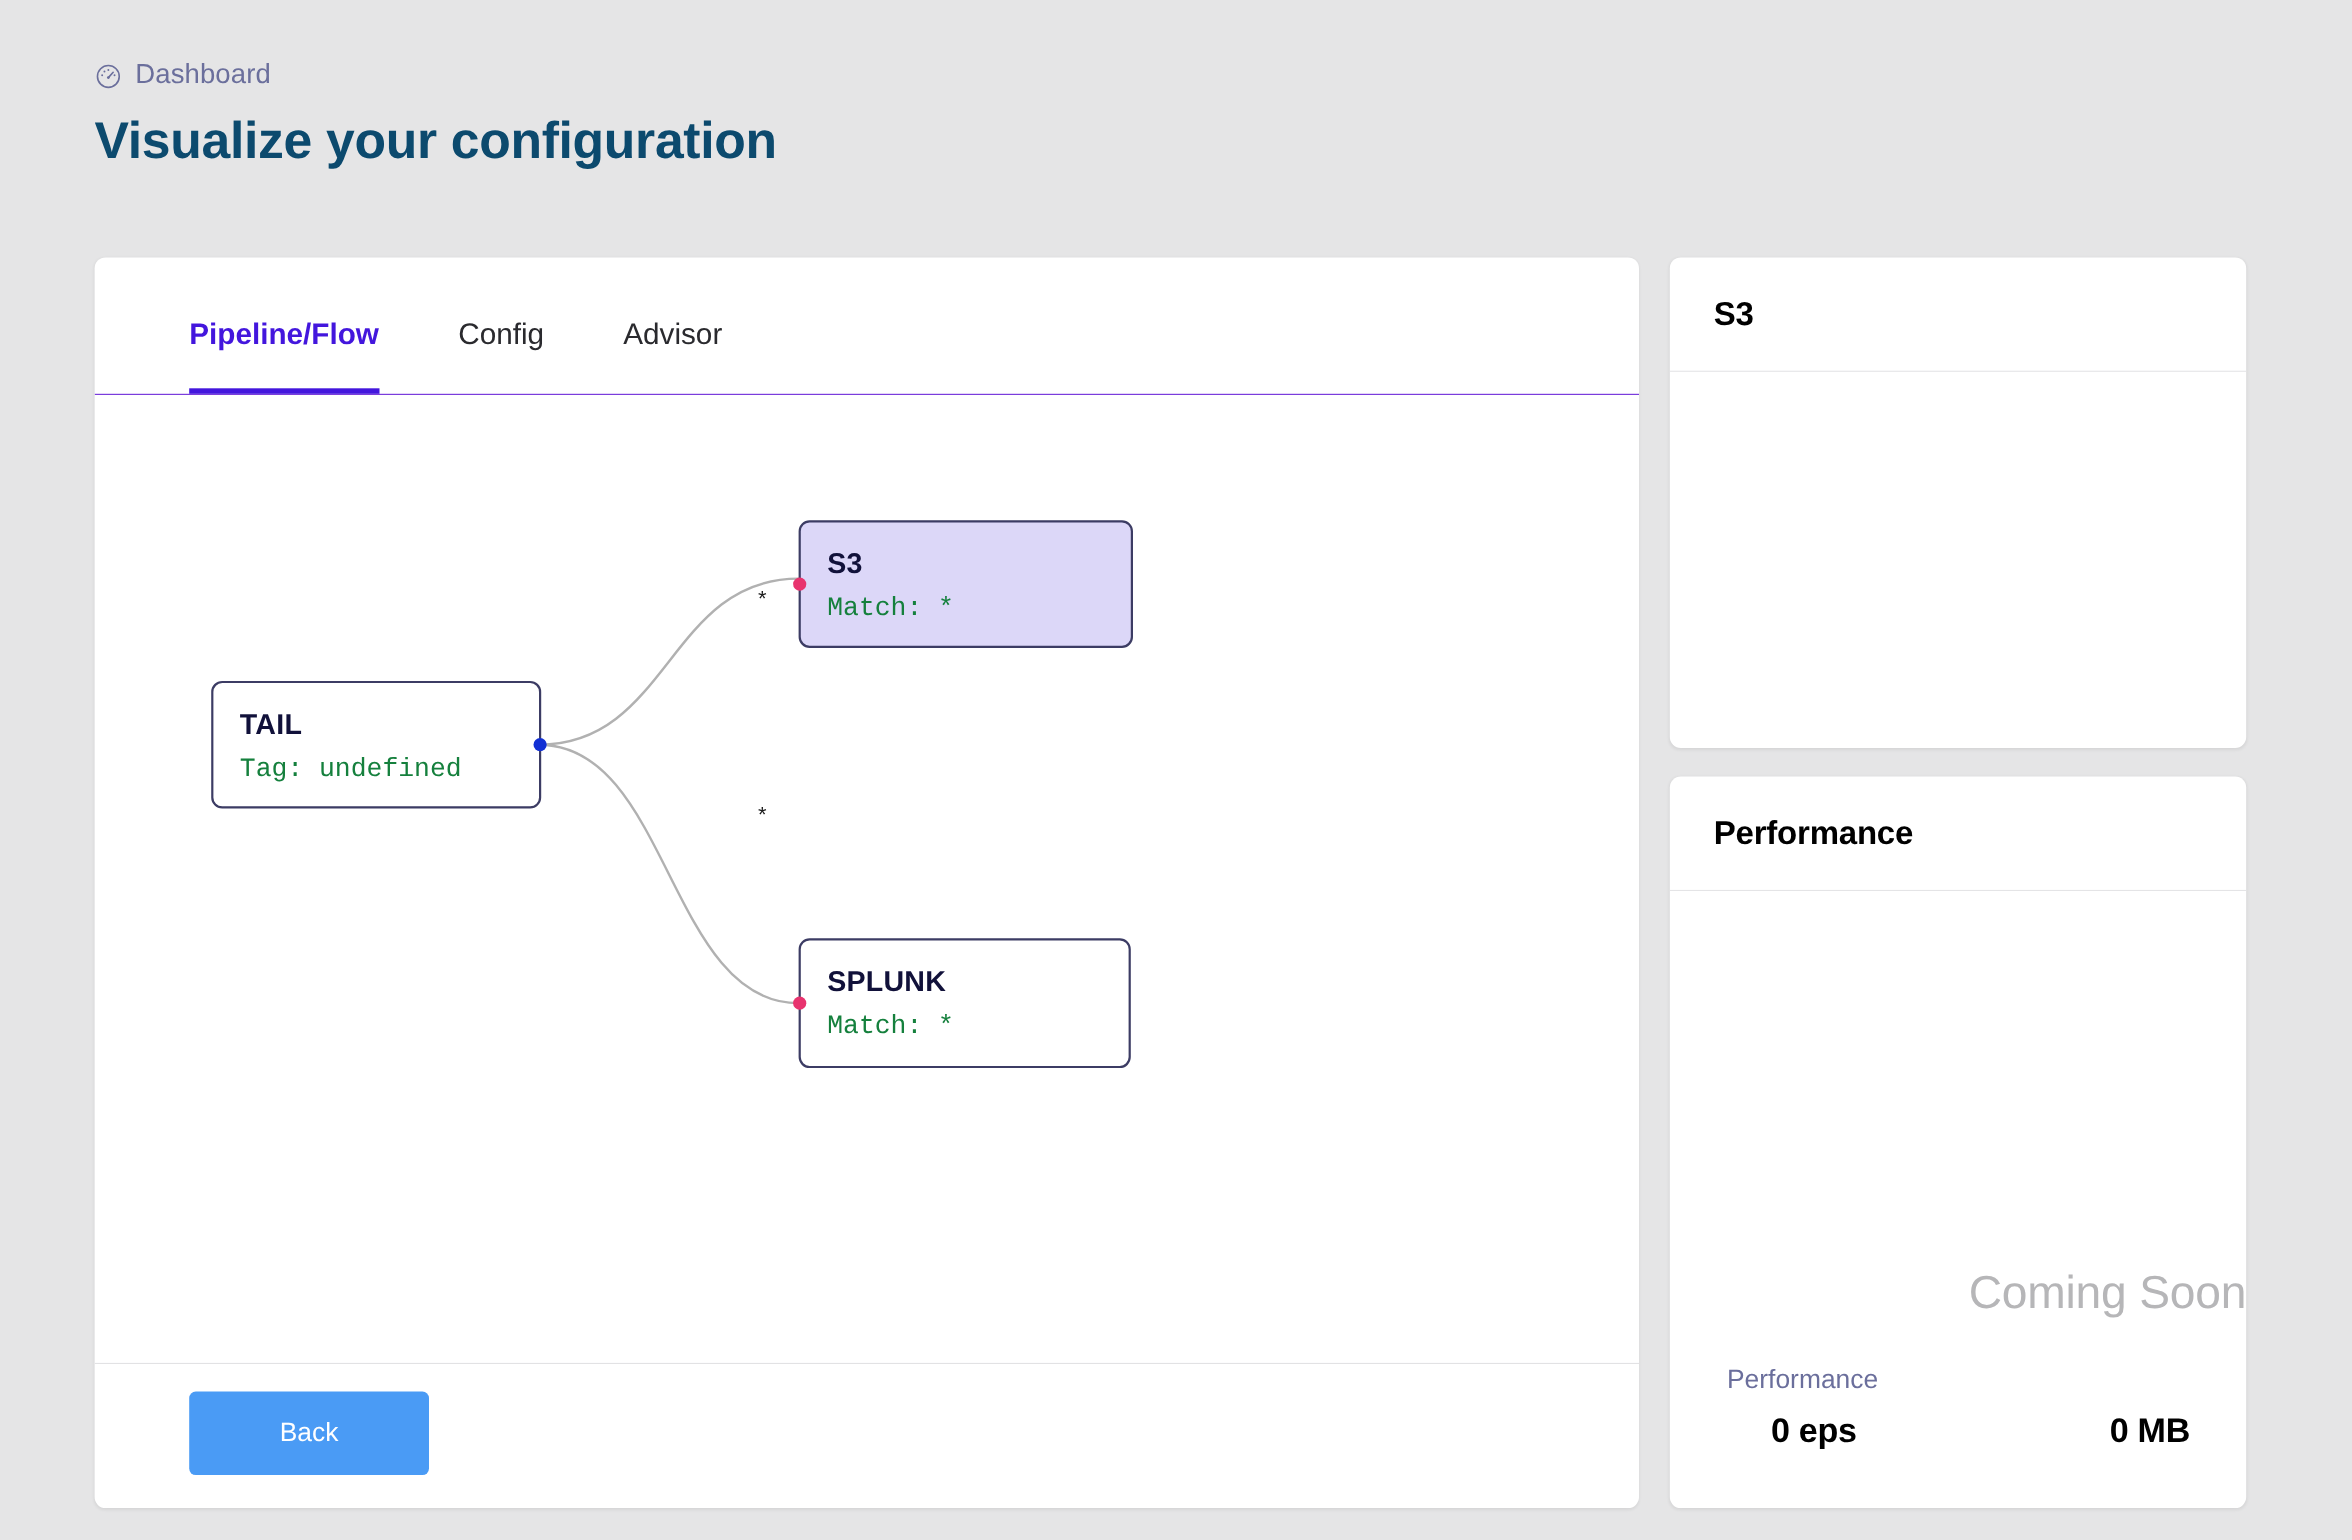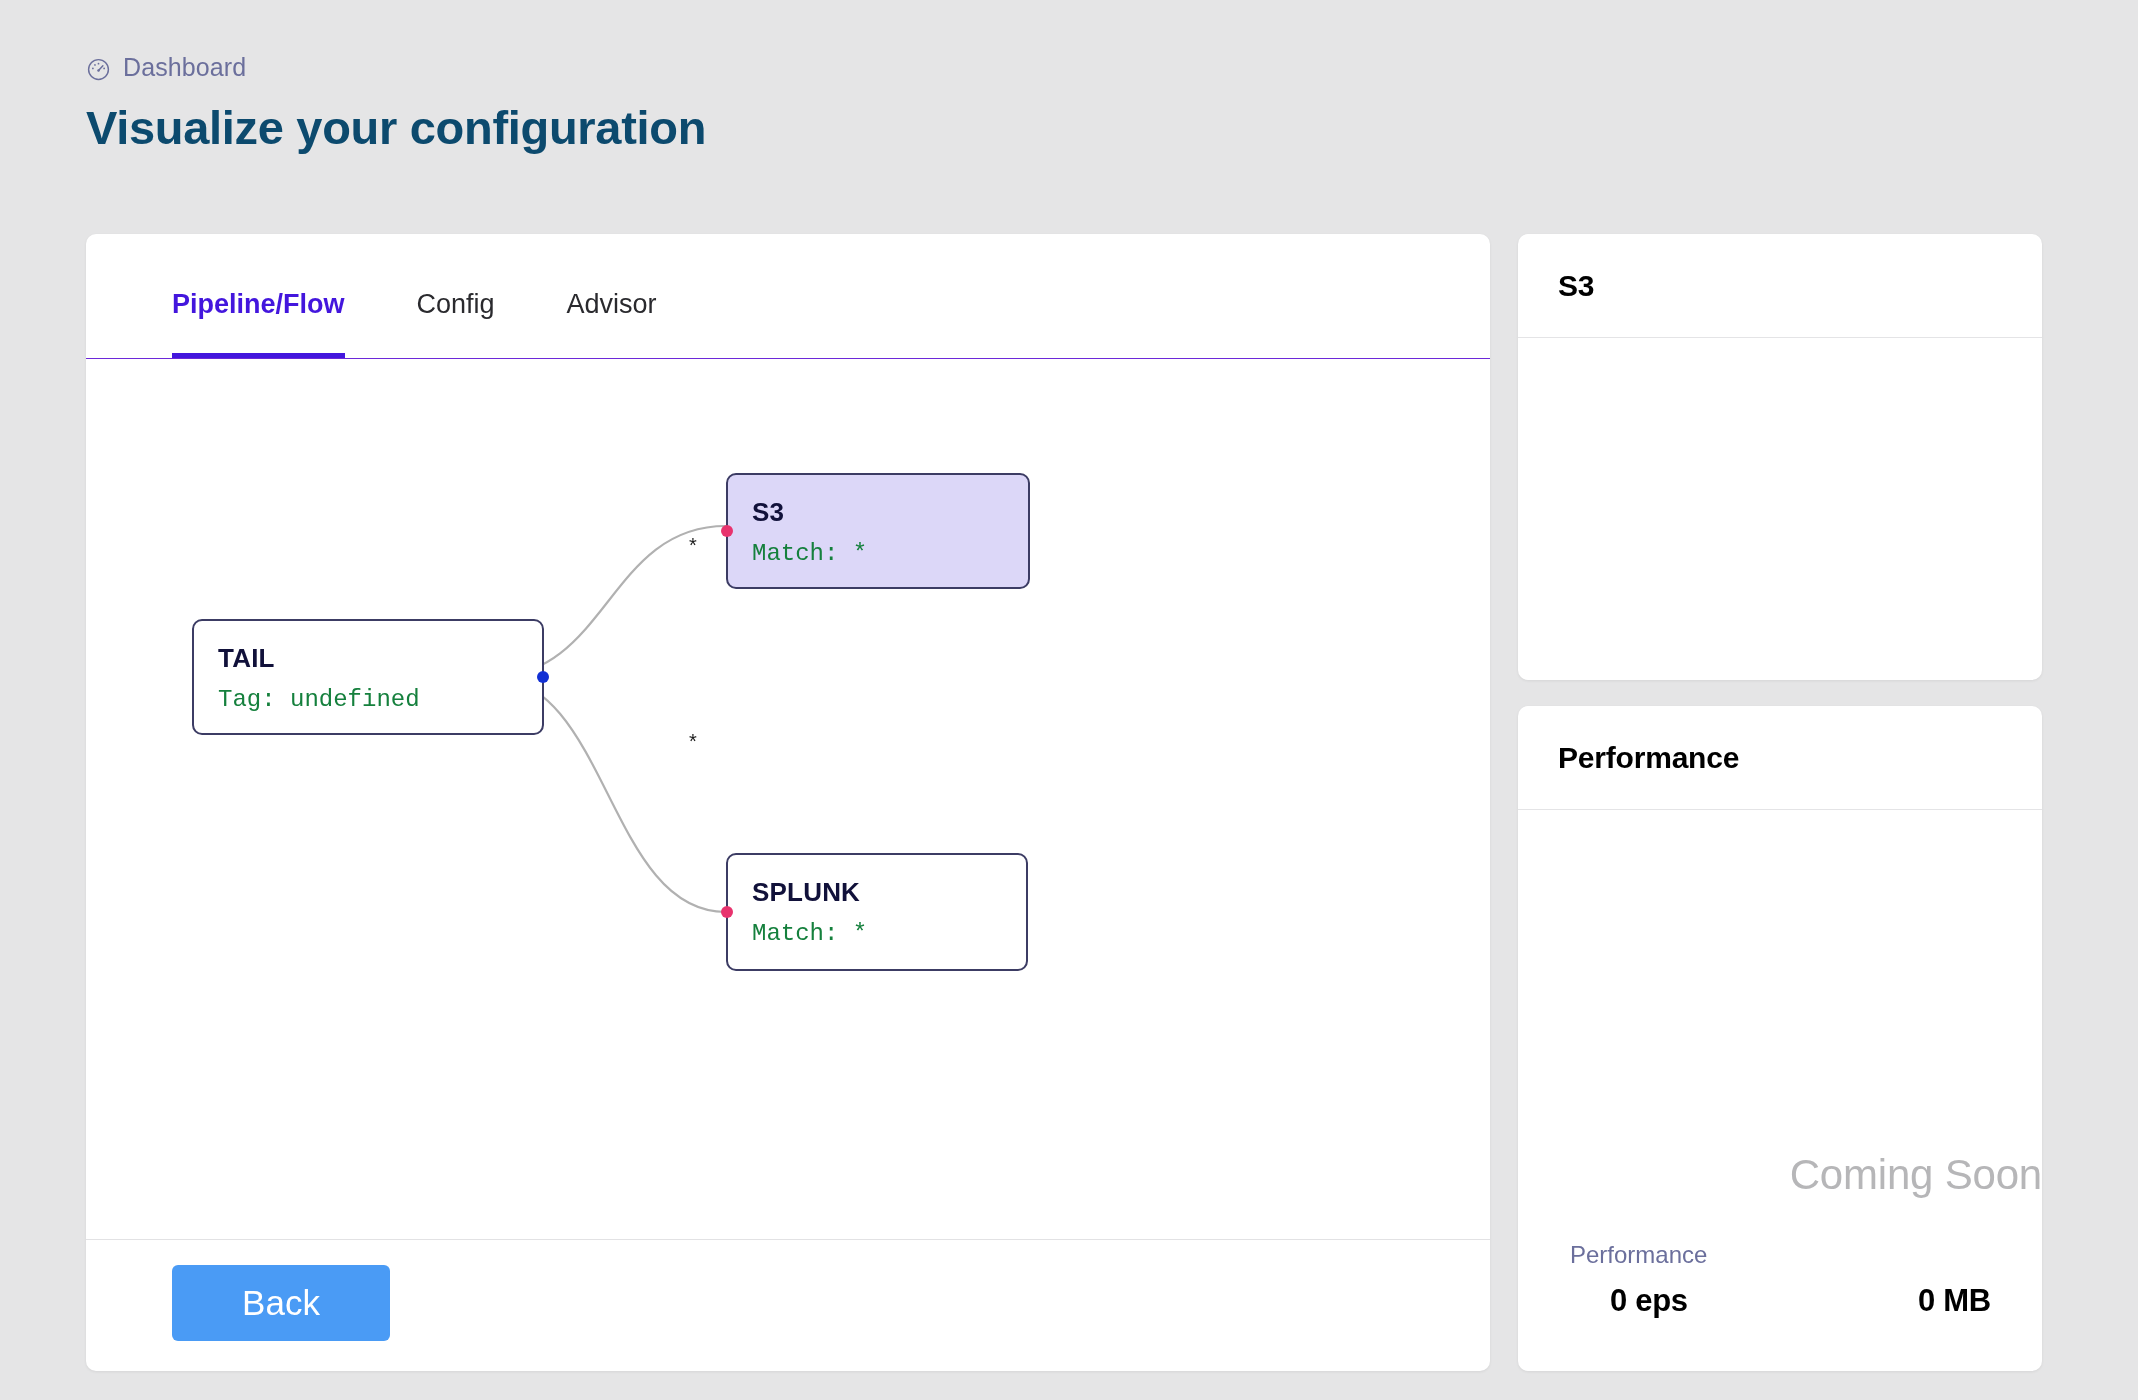--- a/index.html
+++ b/index.html
@@ -175,21 +175,21 @@
   .back-button {
     position: absolute;
     left: 86px;
     top: 25px;
     width: 218px;
     height: 76px;
     background: #4a9bf5;
     color: #ffffff;
     border: none;
     border-radius: 6px;
-    font-size: 35px;
+    font-size: 24px;
     font-family: "Liberation Sans", sans-serif;
     cursor: pointer;
     line-height: 76px;
     padding: 0;
     text-align: center;
   }
 
   
   .side-card {
     left: 1518px;
@@ -311,21 +311,21 @@
 
     <div class="edge-label" style="left:603px; top:176px;">*</div>
     <div class="edge-label" style="left:603px; top:372px;">*</div>
 
     <div class="node selected" style="left:640px; top:114px; width:304px; height:116px;">
       <div class="node-title">S3</div>
       <div class="node-sub">Match: *</div>
       <span class="handle target"></span>
     </div>
 
-    <div class="node" style="left:106px; top:260px; width:352px; height:116px;">
+    <div class="node" style="left:106px; top:260px; width:300px; height:116px;">
       <div class="node-title">TAIL</div>
       <div class="node-sub">Tag: undefined</div>
       <span class="handle source"></span>
     </div>
 
     <div class="node" style="left:640px; top:494px; width:302px; height:118px;">
       <div class="node-title">SPLUNK</div>
       <div class="node-sub">Match: *</div>
       <span class="handle target"></span>
     </div>

